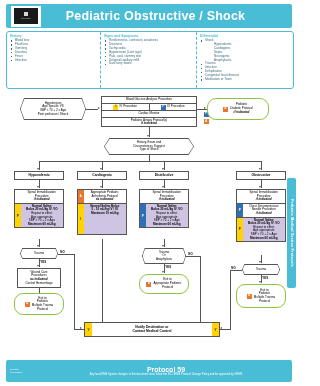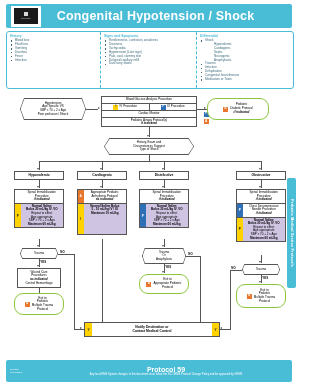--- a/index.html
+++ b/index.html
@@ -166,21 +166,21 @@
 
 <div class="page">
 
   <div class="hdr">
     <div class="logo">
       <div class="logo-in">
         <div class="logo-sq"></div>
         <span>NCCEP</span>
       </div>
     </div>
-    <div class="hdr-title">Congenital  Hypotension / Shock</div>
+    <div class="hdr-title">Pediatric  Obstructive / Shock</div>
   </div>
 
   <div class="info">
     <div class="col c1">
       <h4>History</h4>
       <ul>
         <li>Blood loss</li>
         <li>Fluid loss</li>
         <li>Vomiting</li>
         <li>Diarrhea</li>

